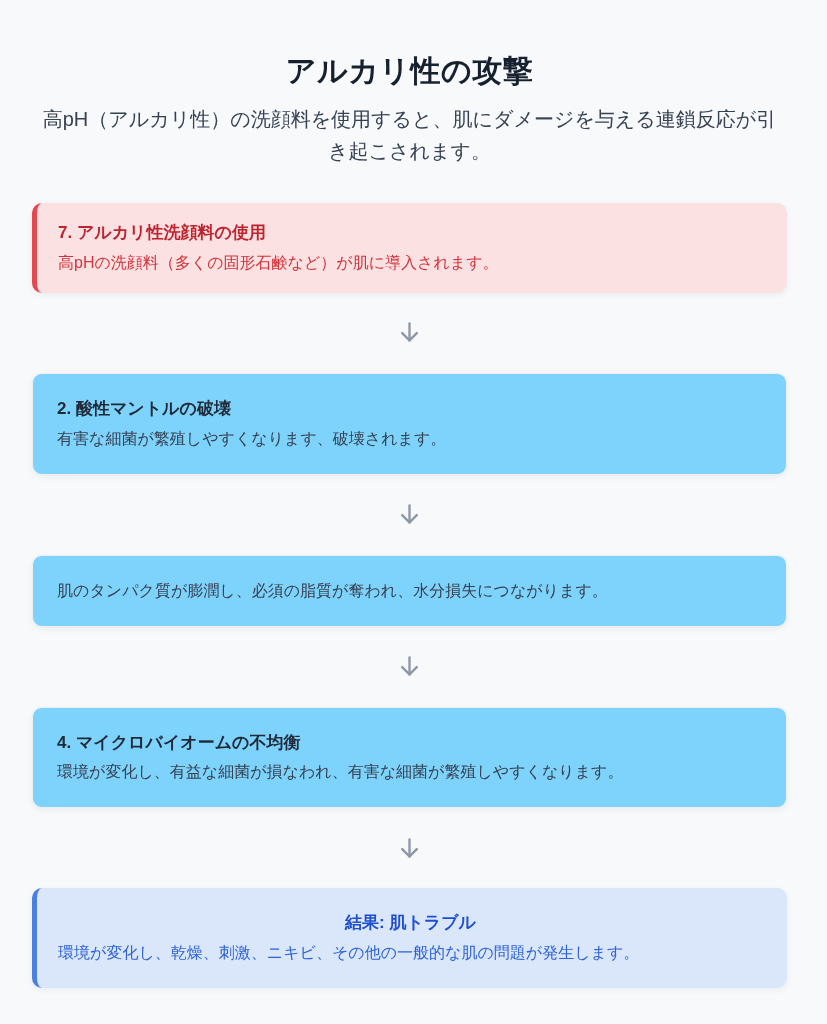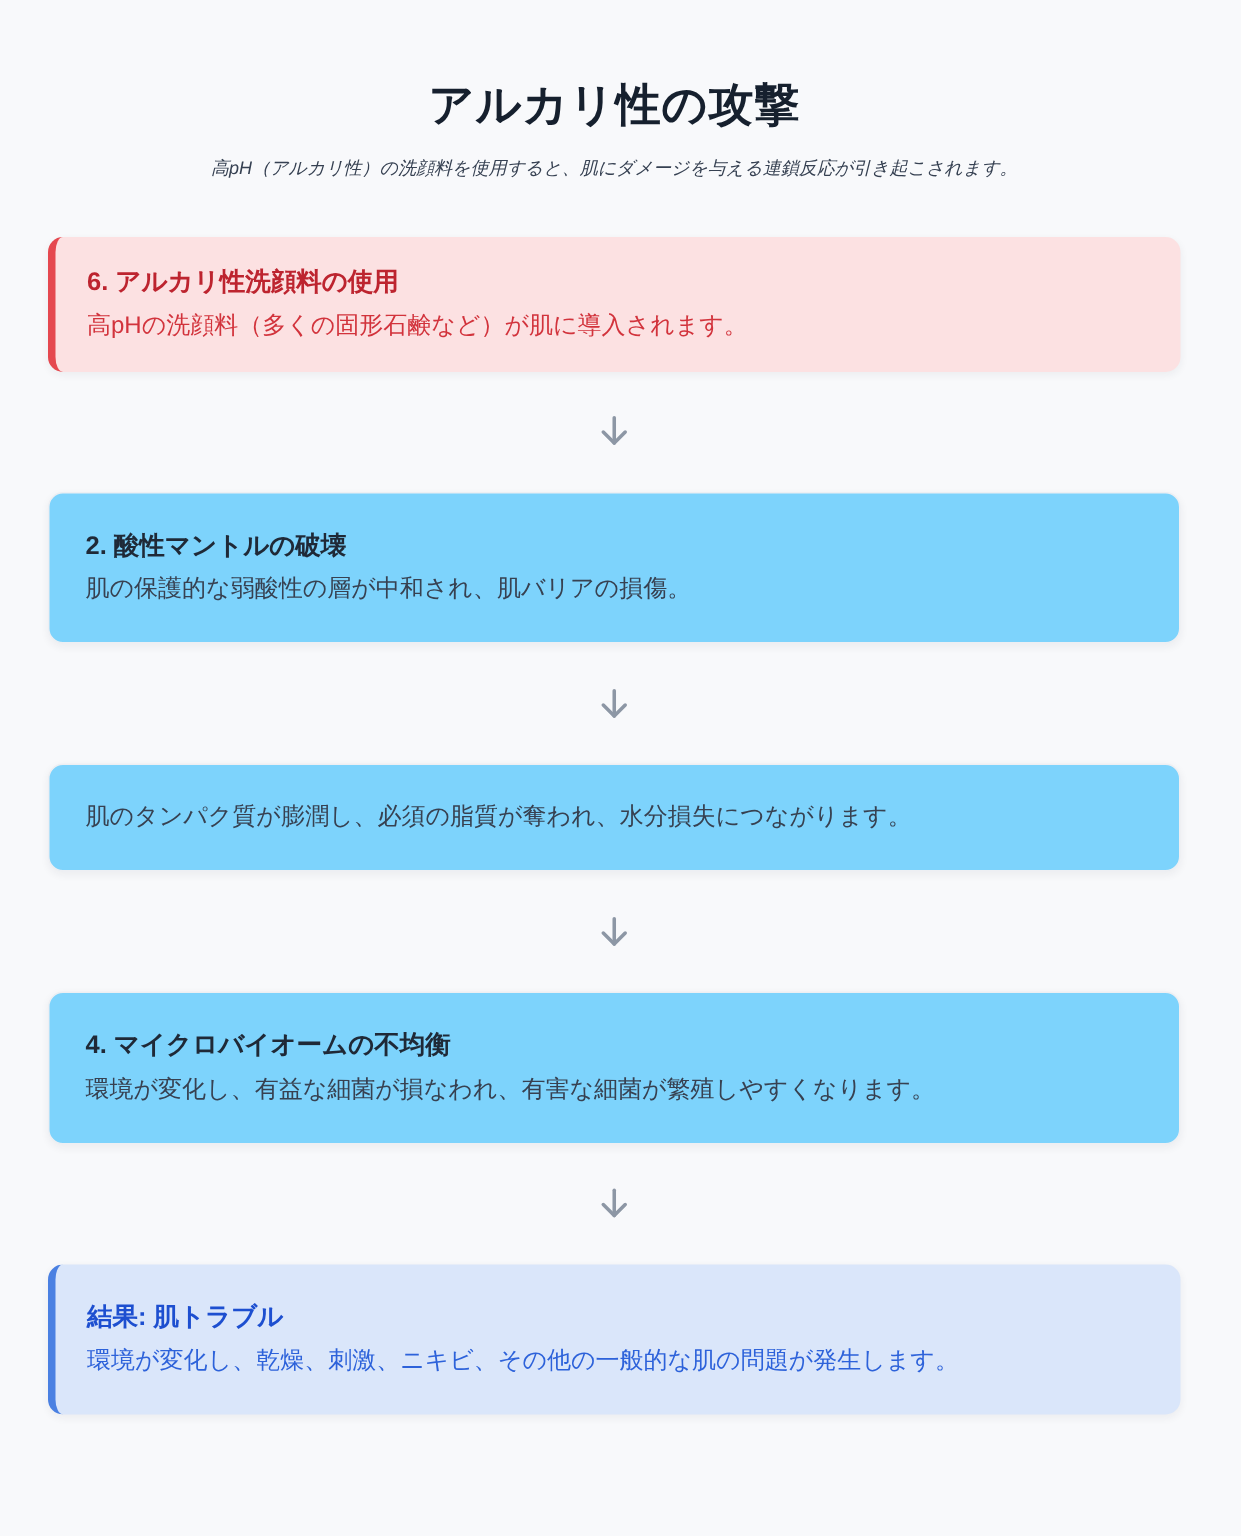--- a/index.html
+++ b/index.html
@@ -21,24 +21,23 @@
     margin: 6px 0 0;
     font-size: 30px;
     line-height: 1.25;
     font-weight: 700;
     color: var(--heading, #16202e);
     letter-spacing: 0.5px;
   }
   .page-subtitle {
     margin: 13px auto 36px;
     max-width: 742px;
-    font-size: 12px;
+    font-size: 20px;
     line-height: 1.62;
     color: #364152;
-    font-style: italic;
   }
   .flow { display: block; }
   .card {
     background: #7dd3fc;
     border: 1px solid #edeff3;
     border-radius: 10px;
     padding: 23px 24px;
     box-shadow: 0 2px 6px rgba(30, 41, 59, 0.06);
   }
   .card-title {
@@ -61,21 +60,21 @@
     padding: 18px 24px 18px 21px;
   }
   .card.danger .card-title { color: var(--danger-title, #bd242f); }
   .card.danger .card-desc  { color: var(--danger-text, #d2333c); }
   .card.result {
     background: var(--result-bg, #dae6fa);
     border: none;
     border-left: 5px solid var(--result-border, #4a80e2);
     padding: 23px 24px 23px 21px;
   }
-  .card.result .card-title { color: var(--result-title, #1d4fd0); }
+  .card.result .card-title { color: var(--result-title, #1d4fd0); text-align: center; }
   .card.result .card-desc  { color: var(--result-text, #2d62da); }
   .arrow-wrap {
     height: 80px;
     display: flex;
     align-items: center;
     justify-content: center;
   }
   .arrow-wrap svg {
     width: 27px;
     height: 27px;
@@ -92,34 +91,34 @@
 <main class="page">
 
   <header class="page-header">
     <h1 class="page-title">アルカリ性の攻撃</h1>
     <p class="page-subtitle">高pH（アルカリ性）の洗顔料を使用すると、肌にダメージを与える連鎖反応が引き起こされます。</p>
   </header>
 
   <section class="flow">
 
     <article class="card danger">
-      <h2 class="card-title">6. アルカリ性洗顔料の使用</h2>
+      <h2 class="card-title">7. アルカリ性洗顔料の使用</h2>
       <p class="card-desc">高pHの洗顔料（多くの固形石鹸など）が肌に導入されます。</p>
     </article>
 
     <div class="arrow-wrap">
       <svg viewBox="0 0 24 24" aria-hidden="true">
         <path d="M12 4v15"></path>
           <path d="M5.5 12.5 12 19l6.5-6.5"></path>
       </svg>
     </div>
 
     <article class="card">
       <h2 class="card-title">2. 酸性マントルの破壊</h2>
-      <p class="card-desc">肌の保護的な弱酸性の層が中和され、肌バリアの損傷。</p>
+      <p class="card-desc">有害な細菌が繁殖しやすくなります、破壊されます。</p>
     </article>
 
     <div class="arrow-wrap">
       <svg viewBox="0 0 24 24" aria-hidden="true">
         <path d="M12 4v15"></path>
           <path d="M5.5 12.5 12 19l6.5-6.5"></path>
       </svg>
     </div>
 
     <article class="card">

